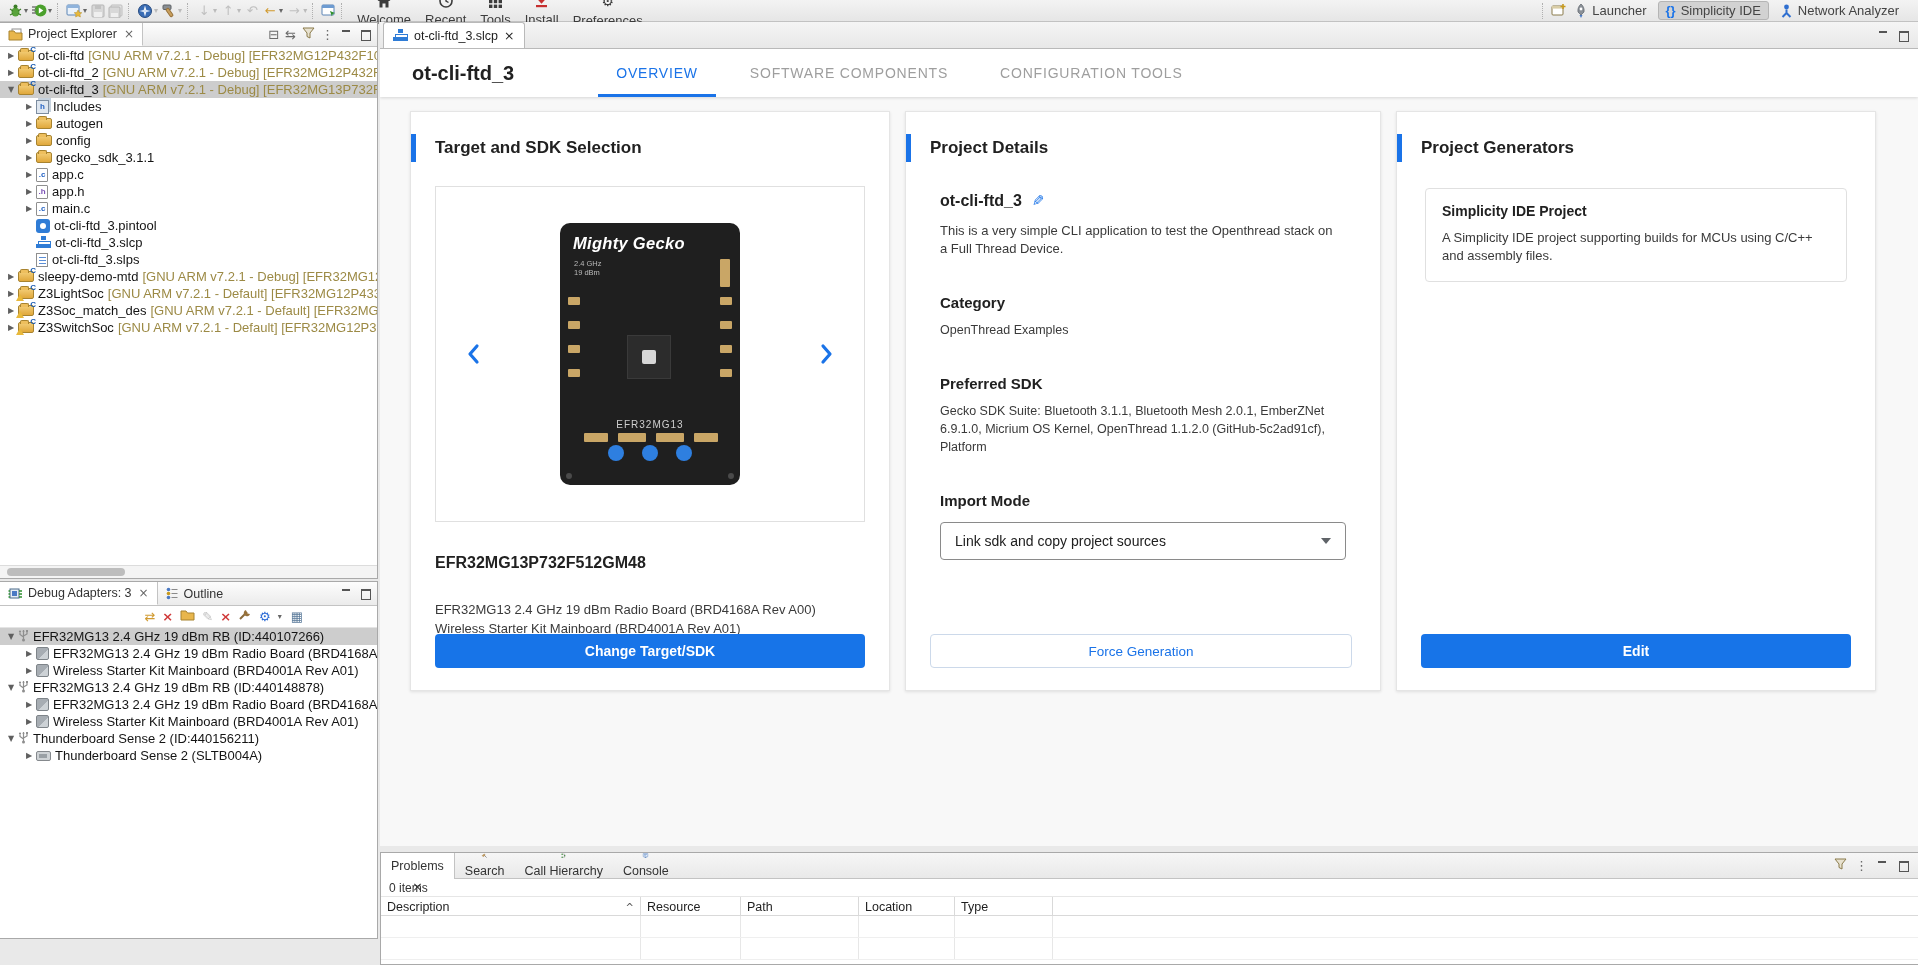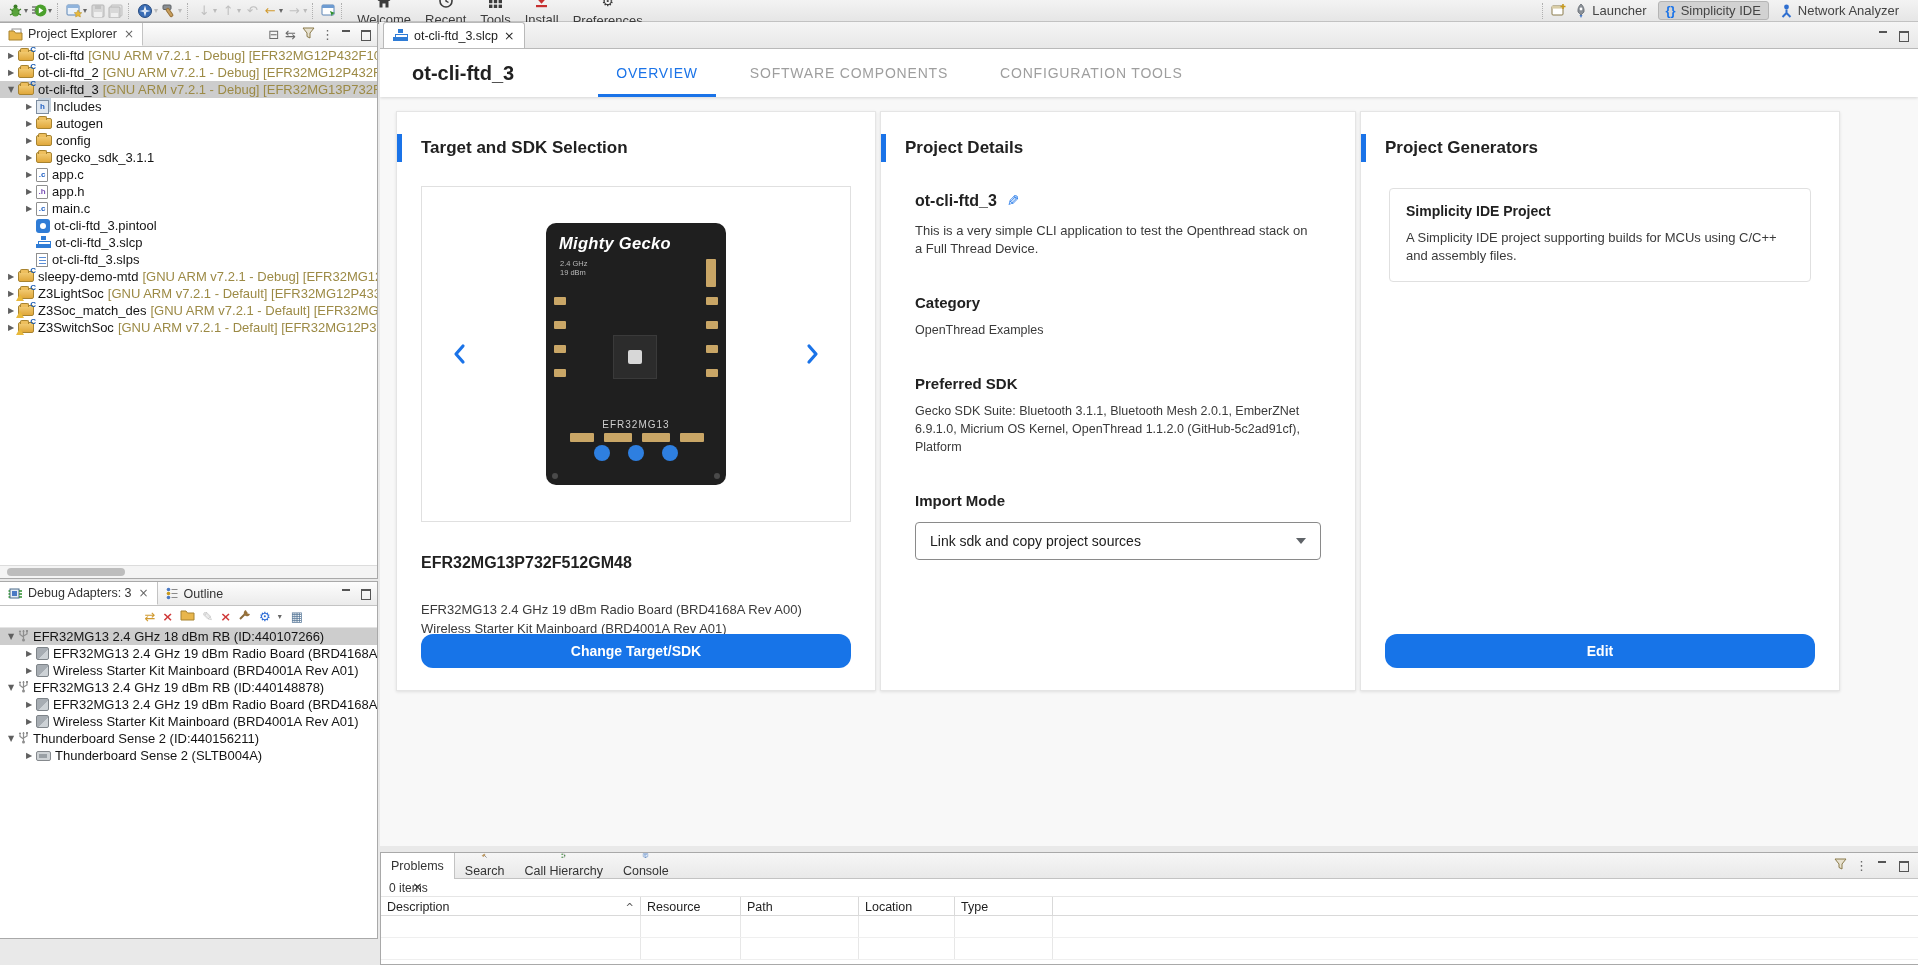--- a/index.html
+++ b/index.html
@@ -85,21 +85,21 @@
   .ewin { margin-left:auto; display:flex; align-items:center; gap:7px; padding-right:8px; }
 
   .content { position:absolute; left:380px; top:49px; width:1538px; height:797px; background:#f8f8f8; overflow:hidden; }
   .pagehead { height:48px; background:#fff; box-shadow:0 1px 3px rgba(0,0,0,.14); display:flex; align-items:stretch; padding-left:32px; position:relative; z-index:2; }
   .ptitle { font-size:20px; font-weight:bold; color:#212121; align-self:center; margin-right:76px; }
   .ntabs { display:flex; align-items:stretch; }
   .ntab { display:flex; align-items:center; padding:0 18px; margin:0 8px; font-size:14px; font-weight:500;
     letter-spacing:.8px; color:#9e9e9e; }
   .ntab.active { color:#1a73e8; box-shadow:inset 0 -3px 0 #1a73e8; }
 
-  .cards { display:flex; gap:4px; padding:14px 0 0 16px; }
+  .cards { display:flex; gap:15px; padding:14px 0 0 30px; }
   .card { position:relative; background:#fff; border:1px solid #e5e5e5; box-shadow:0 1px 3px rgba(0,0,0,.10); height:580px; }
   .c1 { width:480px; } .c2 { width:476px; } .c3 { width:480px; }
   .cardtitle { display:flex; align-items:center; margin-top:22px; }
   .accent { width:5px; height:28px; background:#1a73e8; flex:none; }
   .ctext { margin-left:19px; font-size:17px; font-weight:bold; color:#212121; }
 
   
   .carousel { margin:24px 24px 0; height:336px; border:1px solid #e0e0e0; position:relative;
     display:flex; align-items:center; justify-content:center; background:#fff; }
   .chev { position:absolute; top:50%; transform:translateY(-50%); width:14px; height:22px; }
@@ -109,21 +109,21 @@
   .bfreq { position:absolute; left:14px; top:36px; color:#b9b9b9; font-size:7.5px; line-height:9px; white-space:pre-line; }
   .pad { position:absolute; background:#c9a666; border-radius:1px; }
   .chipc { position:absolute; left:67px; top:112px; width:44px; height:44px; background:#2c2c2c; border:1px solid #3a3a3a; }
   .chipc::after { content:""; position:absolute; left:14px; top:14px; width:14px; height:14px; background:#d7d7d7; border-radius:2px; }
   .bchip { position:absolute; left:0; right:0; top:196px; text-align:center; color:#cfcfcf; font-size:10px; letter-spacing:1px; }
   .bdot { position:absolute; top:222px; width:16px; height:16px; border-radius:50%; background:#2e7fe0; }
   .screw { position:absolute; width:6px; height:6px; border-radius:50%; background:#4a4a4a; }
   .partnum { margin:32px 24px 0; font-size:16px; font-weight:bold; color:#212121; }
   .blines { margin:28px 24px 0; font-size:13px; color:#3a3a3a; line-height:19px; }
   .btn-primary { position:absolute; left:24px; right:24px; bottom:22px; height:34px; background:#1774e8;
-    border-radius:12px; color:#fff; font-size:14px; font-weight:bold; display:flex; align-items:center; justify-content:center; cursor:pointer; }
+    border-radius:4px; color:#fff; font-size:14px; font-weight:bold; display:flex; align-items:center; justify-content:center; cursor:pointer; }
 
   
   .dname { margin:30px 34px 0; font-size:16px; font-weight:bold; color:#212121; display:flex; align-items:center; gap:10px; }
   .pencil { color:#1a73e8; font-size:15px; transform:scaleX(-1); }
   .ddesc { margin:12px 34px 0; font-size:13px; color:#3a3a3a; line-height:18px; max-width:400px; }
   .dh { margin:36px 34px 0; font-size:15px; font-weight:bold; color:#212121; }
   .dv { margin:10px 34px 0; font-size:12.5px; color:#3a3a3a; line-height:18px; max-width:400px; }
   .selbox { margin:13px 34px 0; height:38px; border:1px solid #8a8a8a; border-radius:4px; display:flex;
     align-items:center; padding:0 14px; font-size:14px; color:#202020; background:#fff; cursor:pointer; }
   .selcaret { margin-left:auto; width:0; height:0; border-left:5px solid transparent; border-right:5px solid transparent; border-top:6px solid #5f6368; }
@@ -496,21 +496,21 @@
   <div class="tree">
     <div class="trow sel">
       <span class="arr g">▼</span>
       <span class="ti"><svg width="11" height="14" viewBox="0 0 11 14">
             <circle cx="5.5" cy="12" r="1.5" fill="#8e8e8e"></circle>
             <path d="M5.5 11 V2 M5.5 9 L2 6.5 V4.5 M5.5 8 L9 6 V4" stroke="#8e8e8e" stroke-width="1.2" fill="none"></path>
             <rect x="8" y="2" width="2" height="2" fill="#8e8e8e"></rect>
             <circle cx="2" cy="3.5" r="1.1" fill="#8e8e8e"></circle>
             <path d="M5.5 2 L4.3 3.8 H6.7 Z" fill="#8e8e8e"></path>
           </svg></span>
-      <span class="tlabel">EFR32MG13 2.4 GHz 18 dBm RB (ID:440107266)</span>
+      <span class="tlabel">EFR32MG13 2.4 GHz 19 dBm RB (ID:440107266)</span>
     </div>
     <div class="trow ind1">
       <span class="arr g">▶</span>
       <span class="ti brd"></span>
       <span class="tlabel">EFR32MG13 2.4 GHz 19 dBm Radio Board (BRD4168A...</span>
     </div>
     <div class="trow ind1">
       <span class="arr g">▶</span>
       <span class="ti brd"></span>
       <span class="tlabel">Wireless Starter Kit Mainboard (BRD4001A Rev A01)</span>
@@ -641,20 +641,21 @@
       <div class="ddesc">This is a very simple CLI application to test the Openthread stack on a Full Thread Device.</div>
       <div class="dh">Category</div>
       <div class="dv">OpenThread Examples</div>
       <div class="dh">Preferred SDK</div>
       <div class="dv">Gecko SDK Suite: Bluetooth 3.1.1, Bluetooth Mesh 2.0.1, EmberZNet 6.9.1.0, Micrium OS Kernel, OpenThread 1.1.2.0 (GitHub-5c2ad91cf), Platform</div>
       <div class="dh">Import Mode</div>
       <div class="selbox">
         <span>Link sdk and copy project sources</span>
         <span class="selcaret"></span>
       </div>
+      <div class="btn-outline">Force Generation</div>
     </div>
 
     <div class="card c3">
       <div class="cardtitle">
         <div class="accent"></div>
         <div class="ctext">Project Generators</div>
       </div>
       <div class="genbox">
         <div class="gentitle">Simplicity IDE Project</div>
         <div class="gendesc">A Simplicity IDE project supporting builds for MCUs using C/C++ and assembly files.</div>

